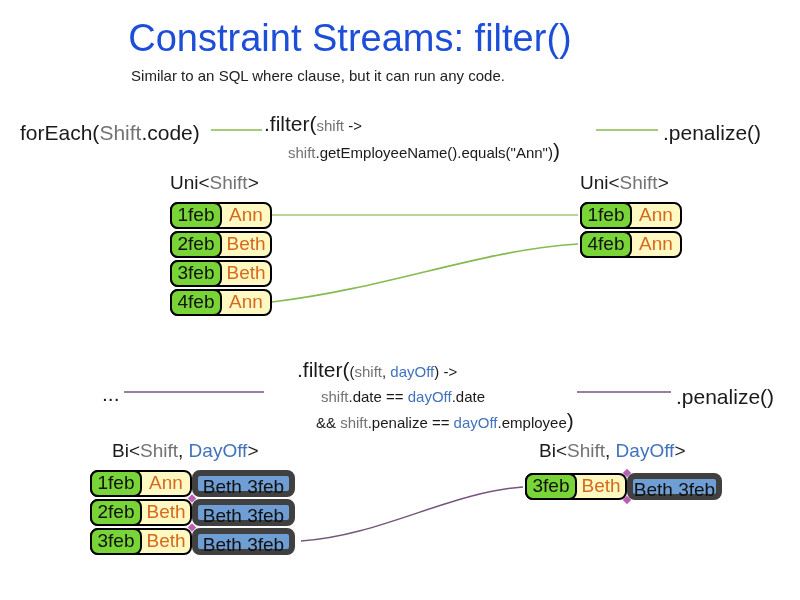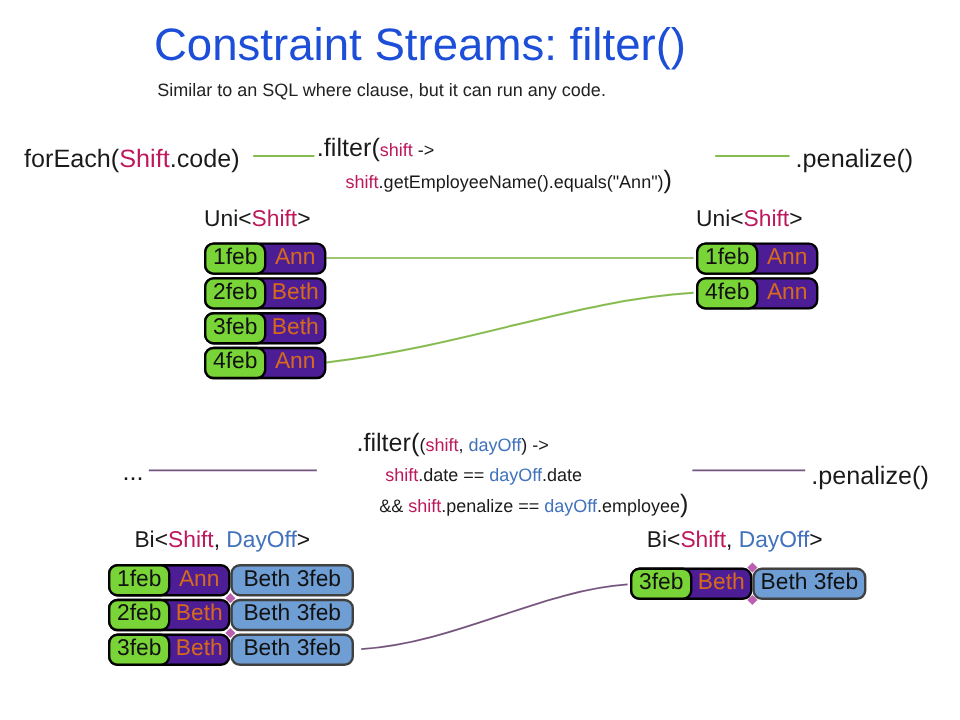--- a/index.html
+++ b/index.html
@@ -10,38 +10,38 @@
   .layer { position:absolute; left:0; top:0; width:800px; height:600px; z-index:1; }
 
   .title { left:0; top:16px; width:700px; text-align:center;
            font-size:38px; line-height:44px; color:#1d4ed8; }
   .subtitle { left:0; top:67px; width:636px; text-align:center;
               font-size:15px; color:#222; }
 
   .code { font-size:21px; line-height:27px; white-space:nowrap; }
   .sm { font-size:15px; }
   .big { font-size:21px; }
-  .tg { color:#be185d; }  
+  .tg { color:#737373; }  
   .tb { color:#4273bc; }  
   .fline2, .fline3 { line-height:24px; white-space:nowrap; font-size:15px; }
   .fline2 { margin-left:24px; }
   .fline3 { margin-left:19px; }
 
   .tlabel { font-size:19px; line-height:24px; white-space:nowrap; }
 
   .table { position:absolute; }
   .trow { display:flex; align-items:flex-start; height:27px; margin-bottom:2px; }
-  .grp { display:flex; align-items:flex-start; background:#4c1d95;
+  .grp { display:flex; align-items:flex-start; background:#fef9c3;
          border:2px solid #000; border-radius:8px; height:27px; box-sizing:border-box; }
   .dcell { background:#79d437; border:2px solid #000; border-radius:8px;
            height:27px; width:52px; box-sizing:border-box; margin:-2px 0 0 -2px;
            font-size:19px; line-height:22px; text-align:center; color:#111; }
   .ncell { width:48px; box-sizing:border-box; font-size:19px; line-height:22px;
            text-align:center; color:#d5691d; }
-  .bcell { background:#6f9ed4; border:2px solid #404040; border-radius:8px;
+  .bcell { background:#6f9ed4; border:6px solid #404040; border-radius:8px;
            height:27px; box-sizing:border-box; width:103px;
            font-size:19px; line-height:22px; text-align:center; color:#111; }
   .bcell.w95 { width:95px; }
 
   .pos-foreach  { left:20px;  top:119px; }
   .pos-filter1  { left:264px; top:110px; }
   .pos-penal1   { left:663px; top:119px; }
   .pos-unileft  { left:170px; top:171px; }
   .pos-uniright { left:580px; top:171px; }
   .pos-tbl-tl   { left:170px; top:202px; }

